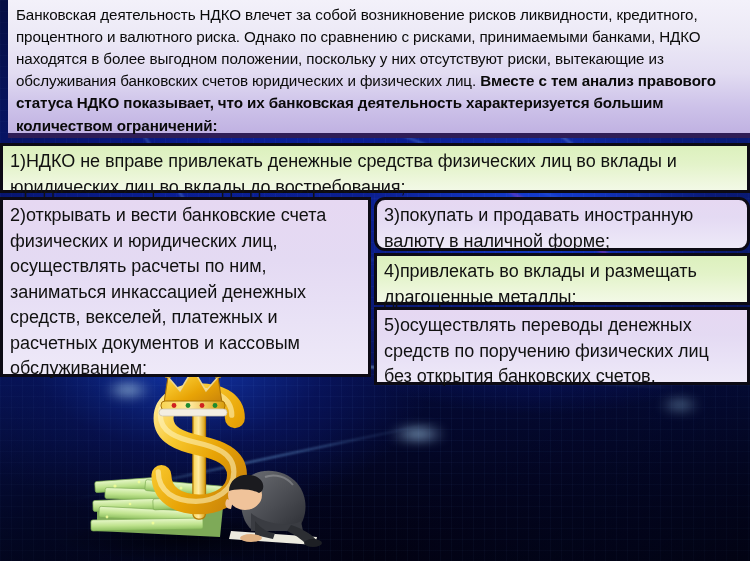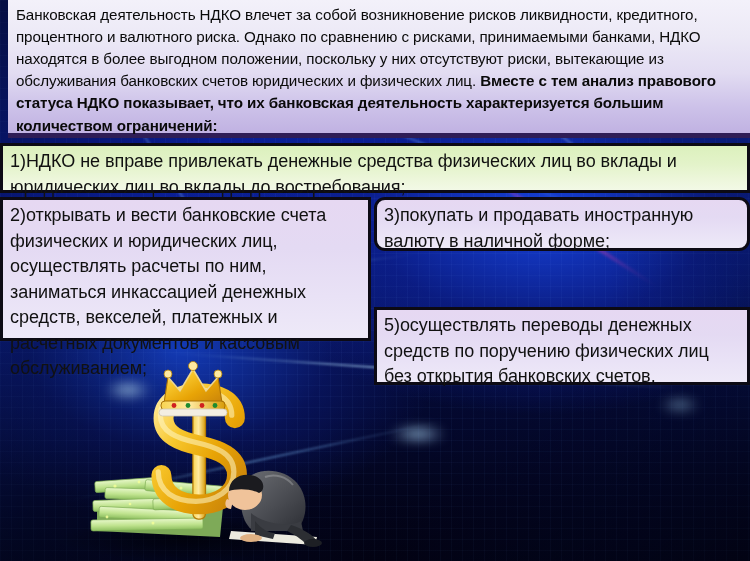--- a/index.html
+++ b/index.html
@@ -99,21 +99,21 @@
     line-height: 1.42;
   }
   .green {
     background: linear-gradient(to bottom, #dcf0bd 0%, #e3f3c9 40%, #eef7dd 80%, #f2f9e6 100%);
   }
   .lilac {
     background: linear-gradient(to bottom, #e6d8f2 0%, #e4daf3 35%, #e9e2f6 70%, #eee9f8 100%);
   }
 
   #box1 { left: 0;   top: 143px; width: 750px; height: 50px;  }
-  #box2 { left: 0;   top: 197px; width: 371px; height: 144px; }
+  #box2 { left: 0;   top: 197px; width: 371px; height: 180px; }
   #box3 { left: 374px; top: 197px; width: 376px; height: 54px; border-radius: 11px; }
   #box4 { left: 374px; top: 253px; width: 376px; height: 52px; }
   #box5 { left: 374px; top: 307px; width: 376px; height: 78px; }
 
   
   #art {
     position: absolute;
     left: 35px;
     top: 355px;
     width: 340px;
@@ -241,18 +241,21 @@
   </div>
 
   <div class="box lilac" id="box2">
     <p>2)открывать и вести банковские счета физических и юридических лиц, осуществлять расчеты по ним, заниматься инкассацией денежных средств, векселей, платежных и расчетных документов и кассовым обслуживанием;</p>
   </div>
 
   <div class="box lilac" id="box3">
     <p>3)покупать и продавать иностранную валюту в наличной форме;</p>
   </div>
 
+  <div class="box green" id="box4">
+    <p>4)привлекать во вклады и размещать драгоценные металлы;</p>
+  </div>
 
   <div class="box lilac" id="box5">
     <p>5)осуществлять переводы денежных средств по поручению физических лиц без открытия банковских счетов.</p>
   </div>
 
 </div>
 
 </body></html>

